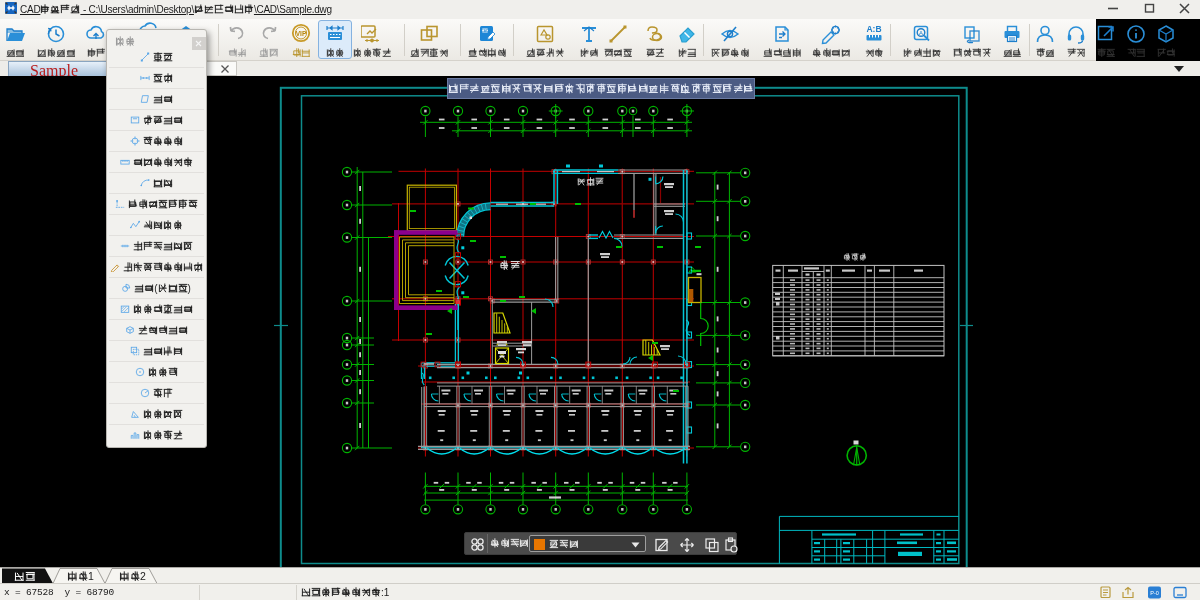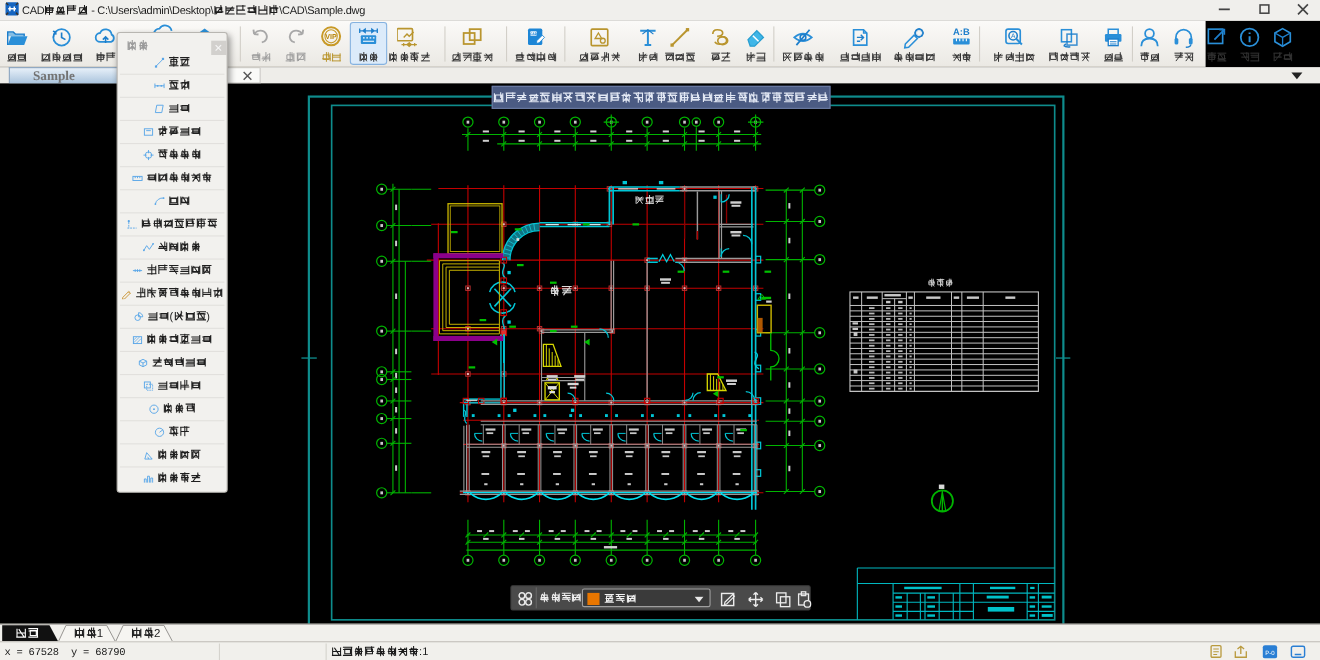--- a/index.html
+++ b/index.html
@@ -428,21 +428,21 @@
       </g>
     </defs>
   </svg>
 <div id="app">
     <div id="titlebar" class="abs">
       <svg class="abs" style="left:4px;top:1px" width="14" height="14" viewBox="0 0 14 14">
         <rect x="1" y="1" width="12" height="12" rx="2" fill="#1565c0"></rect>
         <path d="M1.5,1.5 l2,2 M12.5,1.5 l-2,2 M1.5,12.5 l2,-2 M12.5,12.5 l-2,-2" stroke="#333" stroke-width="1.4"></path>
         <path d="M3.5,7 h7 M5,4.8 v4.4 M9,4.8 v4.4" stroke="#fff" stroke-width="1.3" fill="none"></path>
       </svg>
-      <div class="abs" style="left:20px;top:3.5px;font-size:10px;letter-spacing:-0.25px;">CAD<svg class="g" viewBox="0 0 10 10">
+      <div class="abs" style="left:20px;top:3.5px;font-size:10px;letter-spacing:-0.25px;text-decoration:underline;">CAD<svg class="g" viewBox="0 0 10 10">
           <use href="#g5feb"></use>
         </svg><svg class="g" viewBox="0 0 10 10">
           <use href="#g901f"></use>
         </svg><svg class="g" viewBox="0 0 10 10">
           <use href="#g770b"></use>
         </svg><svg class="g" viewBox="0 0 10 10">
           <use href="#g56fe"></use>
         </svg> - C:\Users\admin\Desktop\<svg class="g" viewBox="0 0 10 10">
           <use href="#g4f18"></use>
         </svg><svg class="g" viewBox="0 0 10 10">
@@ -830,21 +830,21 @@
       <div class="tsep" style="left:218px"></div>
       <div class="tsep" style="left:404px"></div>
       <div class="tsep" style="left:460px"></div>
       <div class="tsep" style="left:513px"></div>
       <div class="tsep" style="left:703px"></div>
       <div class="tsep" style="left:890px"></div>
       <div class="tsep" style="left:1029px"></div>
     </div>
     <div id="tabbar" class="abs">
       <div class="abs" style="left:8px;top:0;width:198px;height:15px;background:linear-gradient(#e7f0f9,#a9c3dc);border:1px solid #8aa5c0;border-bottom:none;"></div>
-      <div class="abs" style="left:30px;top:1px;font-family:'Liberation Serif',serif;font-weight:bold;font-size:12px;color:#737373;">Sample</div>
+      <div class="abs" style="left:30px;top:1px;font-family:'Liberation Serif',serif;font-weight:normal;font-size:16px;color:#b91c1c;">Sample</div>
       <div class="abs" style="left:206px;top:0;width:31px;height:15px;background:#fafaf8;border:1px solid #c9c7c2;"></div>
       <svg class="abs" style="left:220px;top:3px" width="10" height="10" viewBox="0 0 10 10">
         <path d="M1.5,1.5 l7,7 M8.5,1.5 l-7,7" stroke="#555" stroke-width="1.3"></path>
       </svg>
       <svg class="abs" style="left:1173px;top:4px" width="12" height="8" viewBox="0 0 12 8">
         <path d="M1,1 h10 l-5,6 z" fill="#222"></path>
       </svg>
     </div>
     <div id="canvas" class="abs">
       <svg class="abs" style="left:0;top:0" width="1200" height="491" viewBox="0 76 1200 491">

